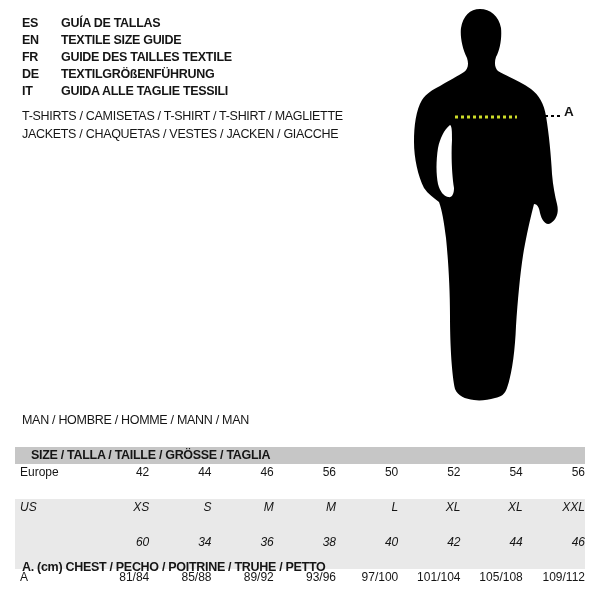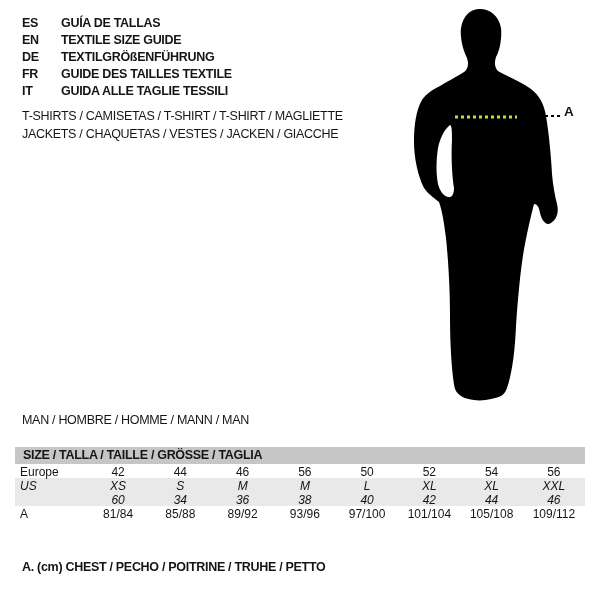--- a/index.html
+++ b/index.html
@@ -32,49 +32,49 @@
   .pointer-line{stroke:#000;stroke-width:2;stroke-dasharray:3 3;}
   .measure-label{position:absolute;left:564px;top:104px;font-size:13.5px;font-weight:700;}
 
   
   .section-title{position:absolute;left:22px;top:413px;font-size:12.5px;font-weight:400;letter-spacing:-0.3px;}
 
   
   .size-table{position:absolute;left:15px;top:447px;width:570px;font-size:12px;}
   .thead{
     height:17px;line-height:17px;background:var(--header-bg);
-    font-weight:700;letter-spacing:-0.3px;padding-left:8px;font-size:12.5px;
+    font-weight:700;letter-spacing:-0.3px;padding-left:16px;font-size:12.5px;
   }
-  .trow{display:grid;grid-template-columns:72px repeat(8,1fr);height:14px;line-height:17px;}
+  .trow{display:grid;grid-template-columns:72px repeat(8,1fr);height:35px;line-height:17px;}
   .trow.shaded{background:var(--row-bg);font-style:italic;}
-  .tcell{text-align:center;white-space:nowrap;}
+  .tcell{text-align:right;white-space:nowrap;}
   .tcell.rlabel{text-align:left;padding-left:5px;}
 
   
   .footnote{position:absolute;left:22px;top:560px;font-size:12.5px;font-weight:700;letter-spacing:-0.3px;}
 </style>
 </head>
 <body>
 
 <div class="lang-list">
   <div class="lang-row">
     <span class="lang-code">ES</span>
     <span class="lang-label">GUÍA DE TALLAS</span>
   </div>
   <div class="lang-row">
     <span class="lang-code">EN</span>
     <span class="lang-label">TEXTILE SIZE GUIDE</span>
   </div>
   <div class="lang-row">
+    <span class="lang-code">FR</span>
+    <span class="lang-label">GUIDE DES TAILLES TEXTILE</span>
+  </div>
+  <div class="lang-row">
     <span class="lang-code">DE</span>
     <span class="lang-label">TEXTILGRÖßENFÜHRUNG</span>
-  </div>
-  <div class="lang-row">
-    <span class="lang-code">FR</span>
-    <span class="lang-label">GUIDE DES TAILLES TEXTILE</span>
   </div>
   <div class="lang-row">
     <span class="lang-code">IT</span>
     <span class="lang-label">GUIDA ALLE TAGLIE TESSILI</span>
   </div>
 </div>
 
 <div class="categories">
   <div>T-SHIRTS / CAMISETAS / T-SHIRT / T-SHIRT / MAGLIETTE</div>
   <div>JACKETS / CHAQUETAS / VESTES / JACKEN / GIACCHE</div>

